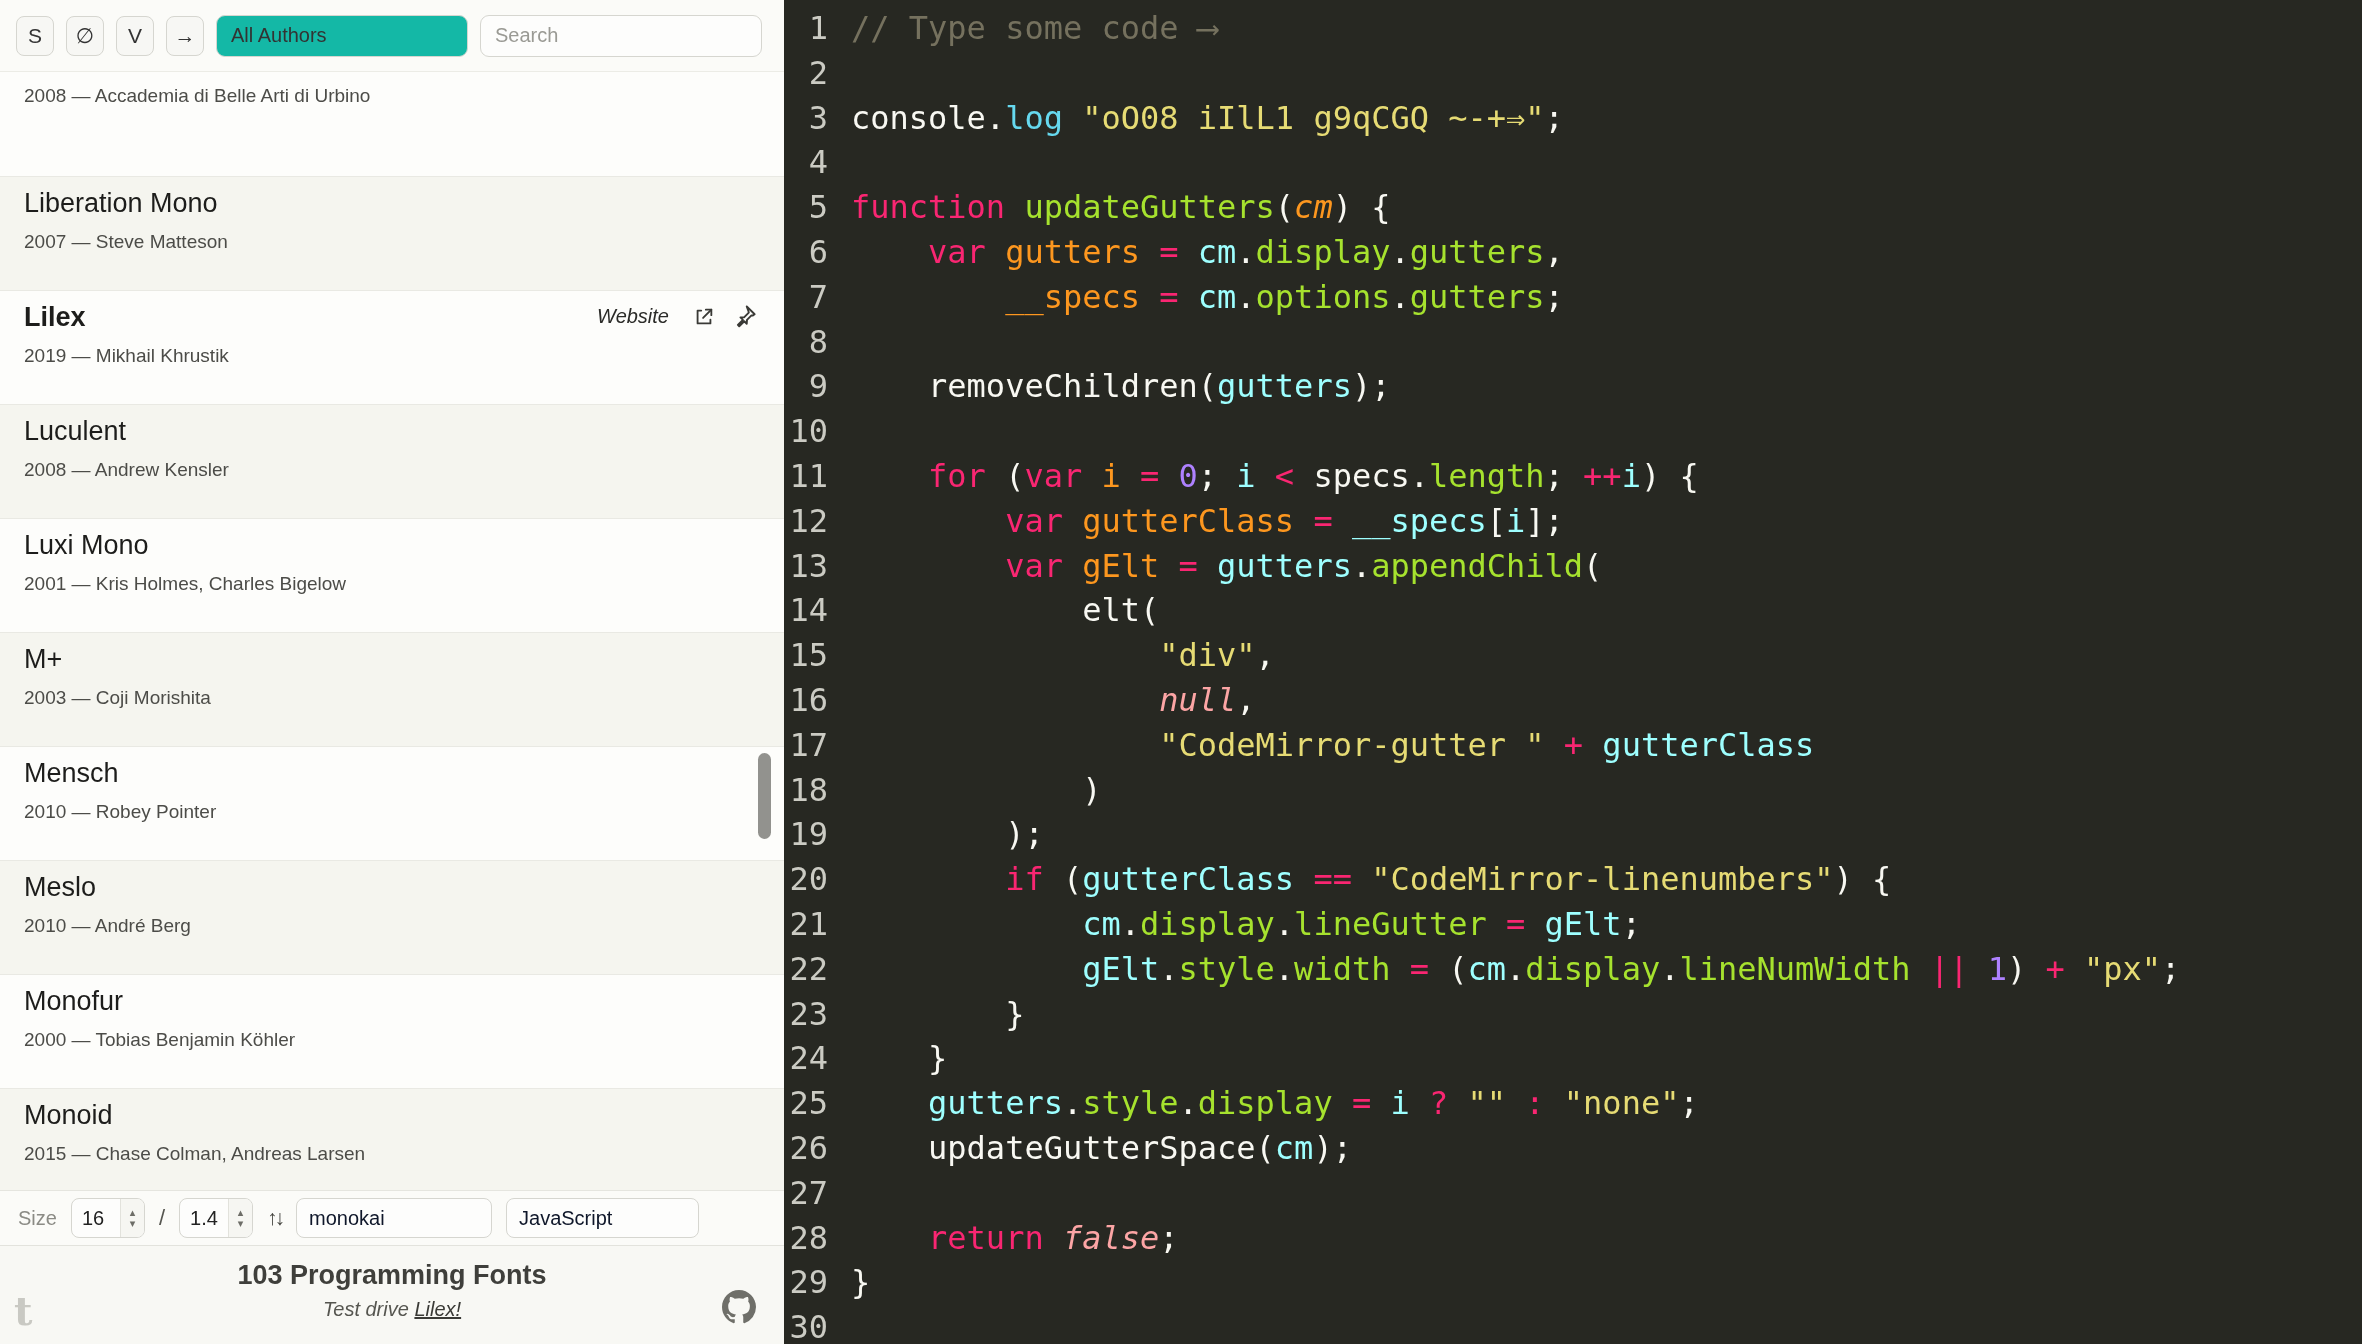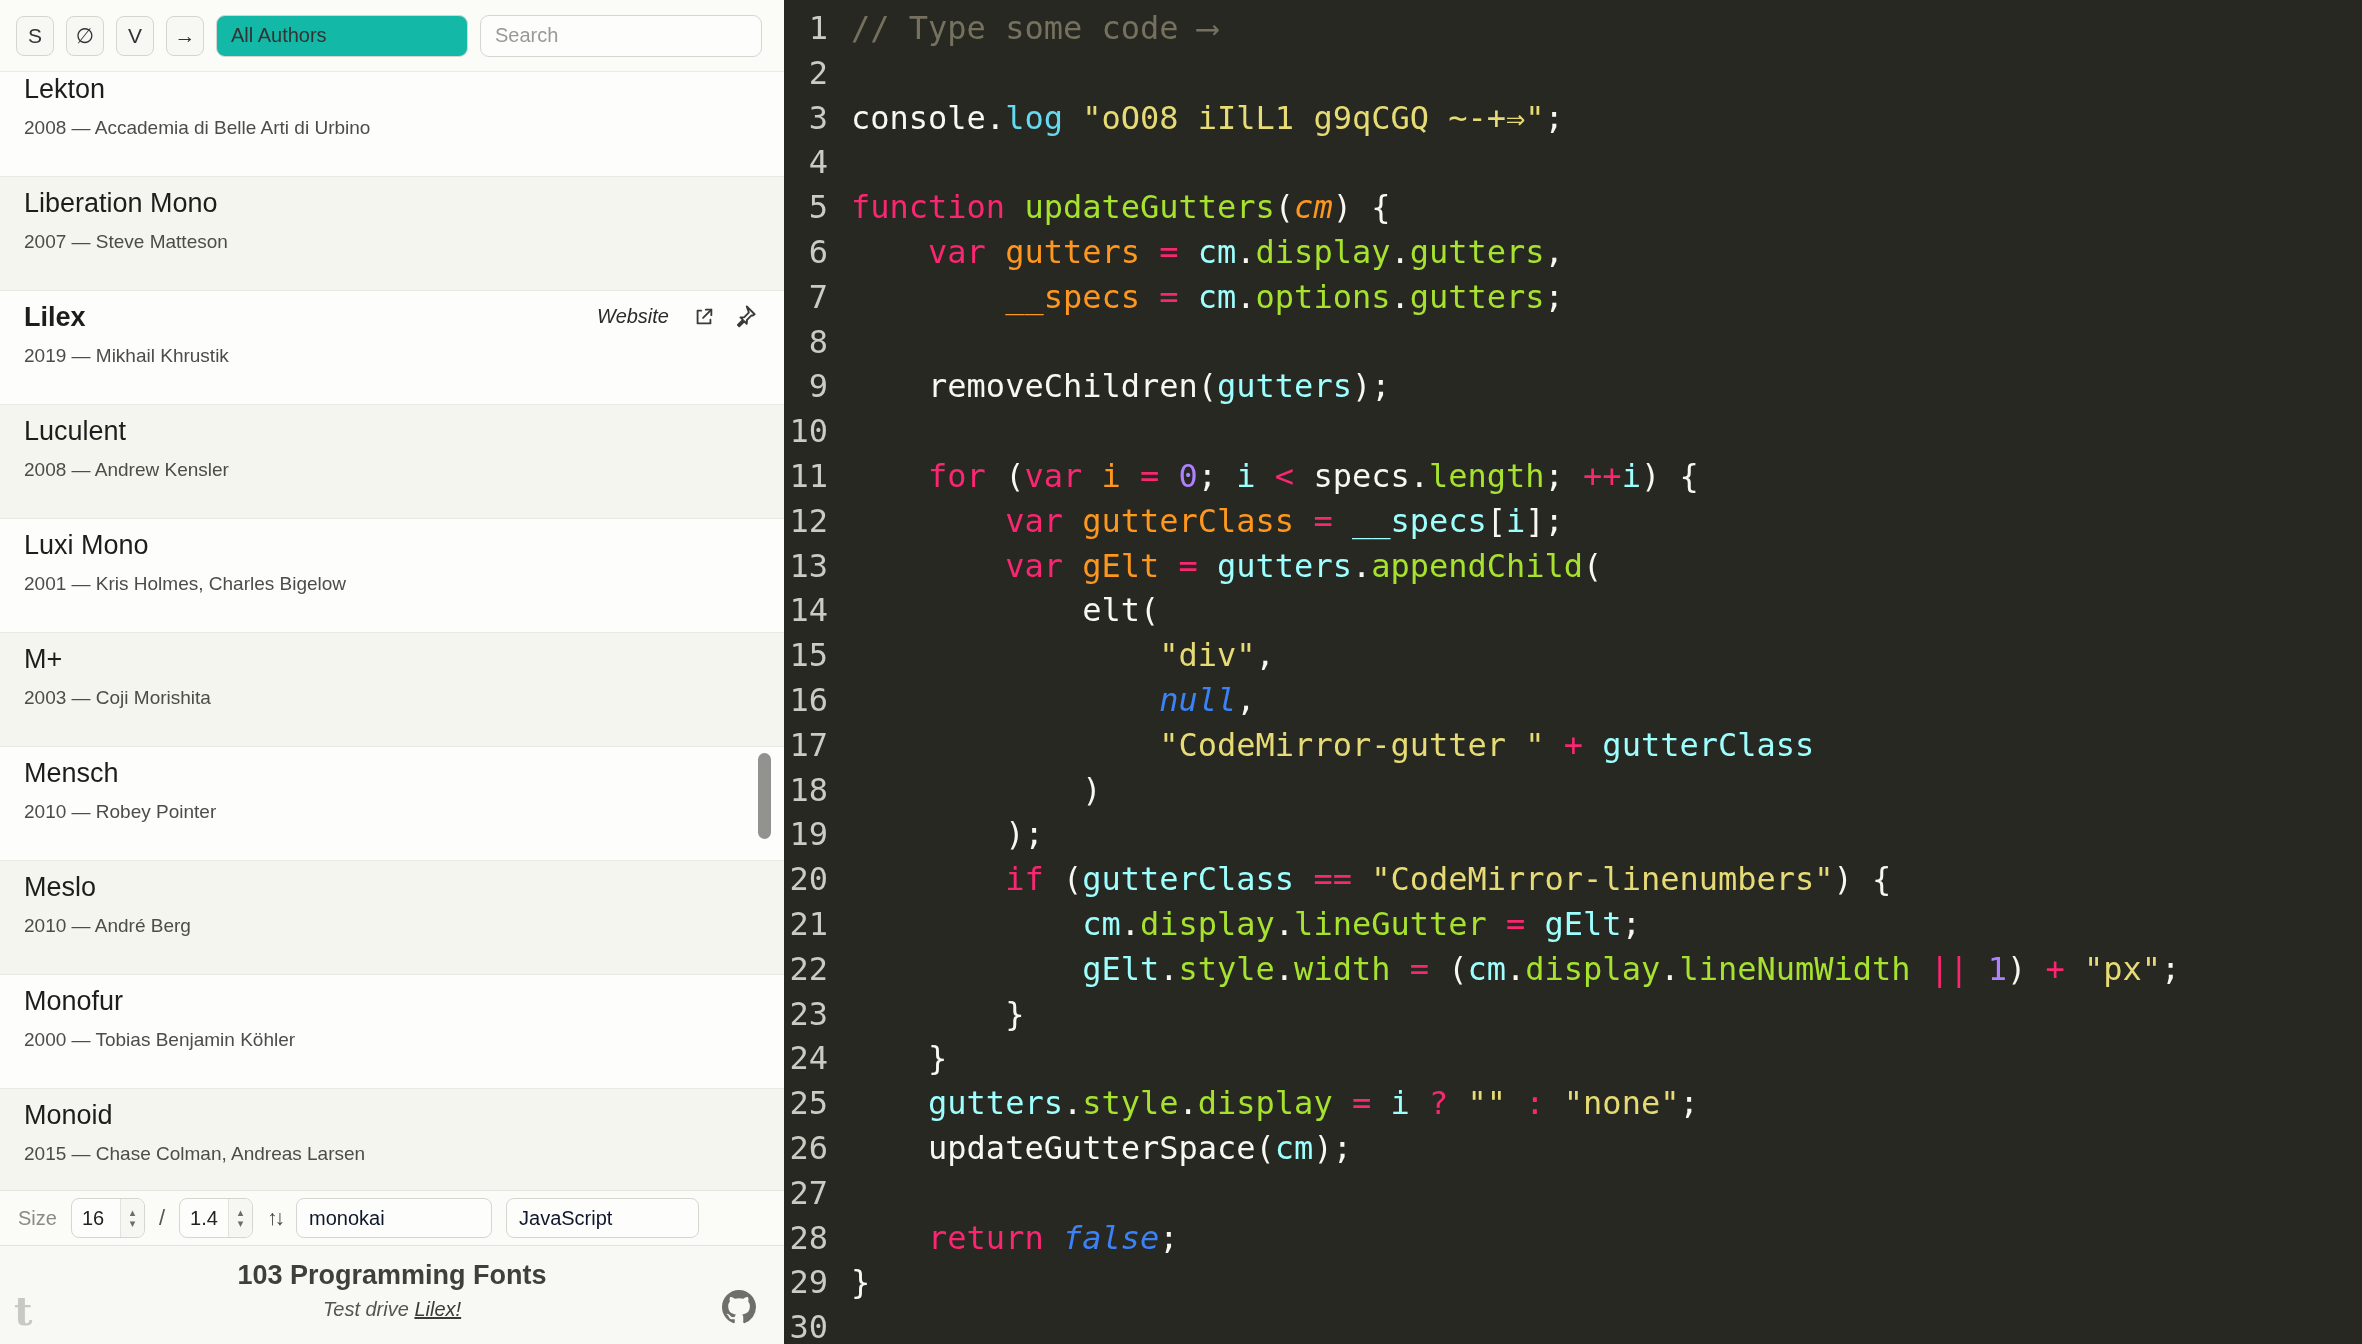--- a/index.html
+++ b/index.html
@@ -64,39 +64,38 @@
   .github-link { position:absolute; right:28px; bottom:16px; cursor:pointer; }
 
   
   .editor { flex:1; height:1344px; overflow:hidden; padding-top:6px;
             font-family:"DejaVu Sans Mono", monospace; font-size:32px; }
   .line { display:flex; height:44.8px; line-height:44.8px; }
   .line-no { width:44px; text-align:right; flex:none; }
   .line-text { padding-left:23px; white-space:pre; }
   .tk-ni, .tk-di { font-style:italic; }
 </style>
-<style>.editor{background:#272822}.line-no{color:#cbcbc3}.tk-w{color:#f8f8f2}.tk-k{color:#f92672}.tk-s{color:#e6db74}.tk-c{color:#75715e}.tk-n{color:#ae81ff}.tk-ni{color:#3b82f6}.tk-d{color:#fd971f}.tk-di{color:#fd971f}.tk-g{color:#a6e22e}.tk-b{color:#66d9ef}.tk-v2{color:#9effff}</style></head>
+<style>.editor{background:#272822}.line-no{color:#cbcbc3}.tk-w{color:#f8f8f2}.tk-k{color:#f92672}.tk-s{color:#e6db74}.tk-c{color:#75715e}.tk-n{color:#ae81ff}.tk-ni{color:#fca5a5}.tk-d{color:#fd971f}.tk-di{color:#fd971f}.tk-g{color:#a6e22e}.tk-b{color:#66d9ef}.tk-v2{color:#9effff}</style></head>
 <body>
 
 <div class="app">
 
   <aside class="sidebar">
 
     <div class="toolbar">
       <button class="tbtn">S</button>
       <button class="tbtn">∅</button>
       <button class="tbtn">V</button>
       <button class="tbtn">→</button>
       <div class="author-select">All Authors</div>
       <input class="search-input" type="text" placeholder="Search" style="">
     </div>
 
     <div class="font-list" id="font-list">
         <div class="font-row">
-          <div class="font-name">Lekton</div>
           <div class="font-meta">2008 — Accademia di Belle Arti di Urbino</div>
         </div>
         <div class="font-row alt">
           <div class="font-name">Liberation Mono</div>
           <div class="font-meta">2007 — Steve Matteson</div>
         </div>
         <div class="font-row sel">
           <div class="font-name">Lilex</div>
           <div class="font-meta">2019 — Mikhail Khrustik</div>
           <div class="row-actions">

